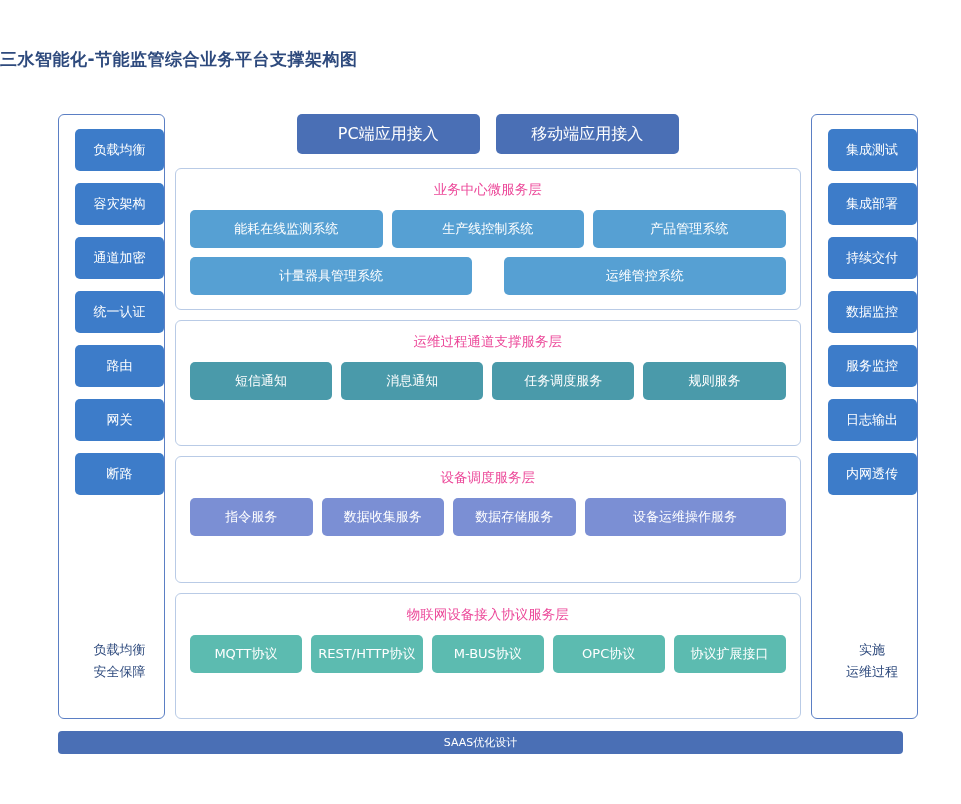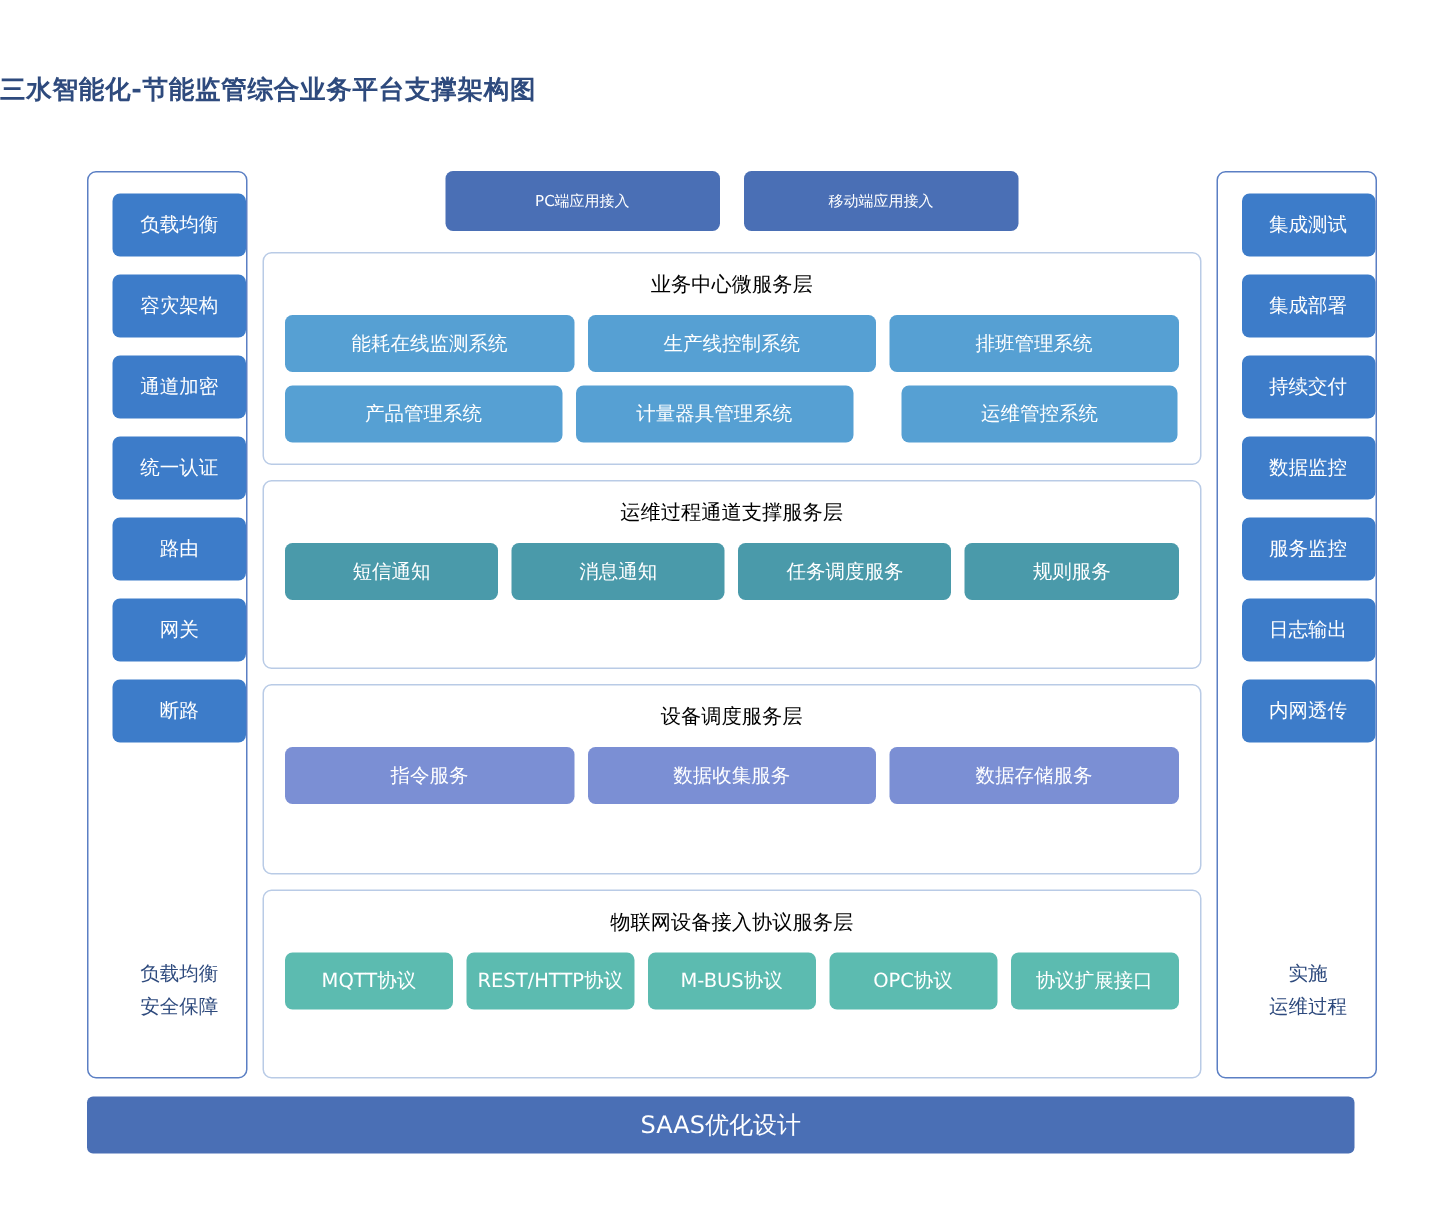--- a/index.html
+++ b/index.html
@@ -94,40 +94,40 @@
     height: 40px;
     margin-bottom: 4px;
   }
 
   .access-btn {
     width: 183px;
     height: 40px;
     background: #4a6fb5;
     border-radius: 5px;
     color: #ffffff;
-    font-size: 10px;
+    font-size: 16px;
     display: flex;
     align-items: center;
     justify-content: center;
   }
 
   
   .layer {
     border: 1.2px solid #b9cbe6;
     border-radius: 6px;
     background: #ffffff;
     padding: 12px 14px 14px 14px;
     display: flex;
     flex-direction: column;
   }
 
   .layer-title {
     text-align: center;
     font-size: 13.5px;
-    color: #000000;
+    color: #ec4899;
     margin-bottom: 11px;
   }
 
   .layer-grid {
     display: flex;
     flex-wrap: wrap;
     gap: 9px;
   }
 
   .node {
@@ -159,25 +159,25 @@
   .layer-ops .layer-grid,
   .layer-device .layer-grid,
   .layer-iot .layer-grid { flex-wrap: nowrap; }
 
   
   .bottom-bar {
     position: absolute;
     left: 58px;
     top: 731px;
     width: 845px;
-    height: 38px;
+    height: 23px;
     background: #4a6fb5;
     border-radius: 4px;
     color: #ffffff;
-    font-size: 16px;
+    font-size: 11px;
     display: flex;
     align-items: center;
     justify-content: center;
   }
 </style>
 </head>
 <body>
 
 <div class="page">
 
@@ -204,21 +204,20 @@
       <div class="access-row">
         <div class="access-btn">PC端应用接入</div>
         <div class="access-btn">移动端应用接入</div>
       </div>
 
       <div class="layer layer-business">
         <div class="layer-title">业务中心微服务层</div>
         <div class="layer-grid">
           <div class="node" style="flex:1 1 30%;">能耗在线监测系统</div>
           <div class="node" style="flex:1 1 30%;">生产线控制系统</div>
-          <div class="node" style="flex:1 1 30%;">排班管理系统</div>
           <div class="node" style="flex:1 1 30%;">产品管理系统</div>
           <div class="node" style="flex:1 1 30%;">计量器具管理系统</div>
           <div class="node" style="flex:1 1 30%;margin-left:23px;">运维管控系统</div>
         </div>
       </div>
 
       <div class="layer layer-ops">
         <div class="layer-title">运维过程通道支撑服务层</div>
         <div class="layer-grid">
           <div class="node">短信通知</div>
@@ -227,20 +226,21 @@
           <div class="node">规则服务</div>
         </div>
       </div>
 
       <div class="layer layer-device">
         <div class="layer-title">设备调度服务层</div>
         <div class="layer-grid">
           <div class="node">指令服务</div>
           <div class="node">数据收集服务</div>
           <div class="node">数据存储服务</div>
+          <div class="node grow2">设备运维操作服务</div>
         </div>
       </div>
 
       <div class="layer layer-iot">
         <div class="layer-title">物联网设备接入协议服务层</div>
         <div class="layer-grid">
           <div class="node">MQTT协议</div>
           <div class="node">REST/HTTP协议</div>
           <div class="node">M-BUS协议</div>
           <div class="node">OPC协议</div>

